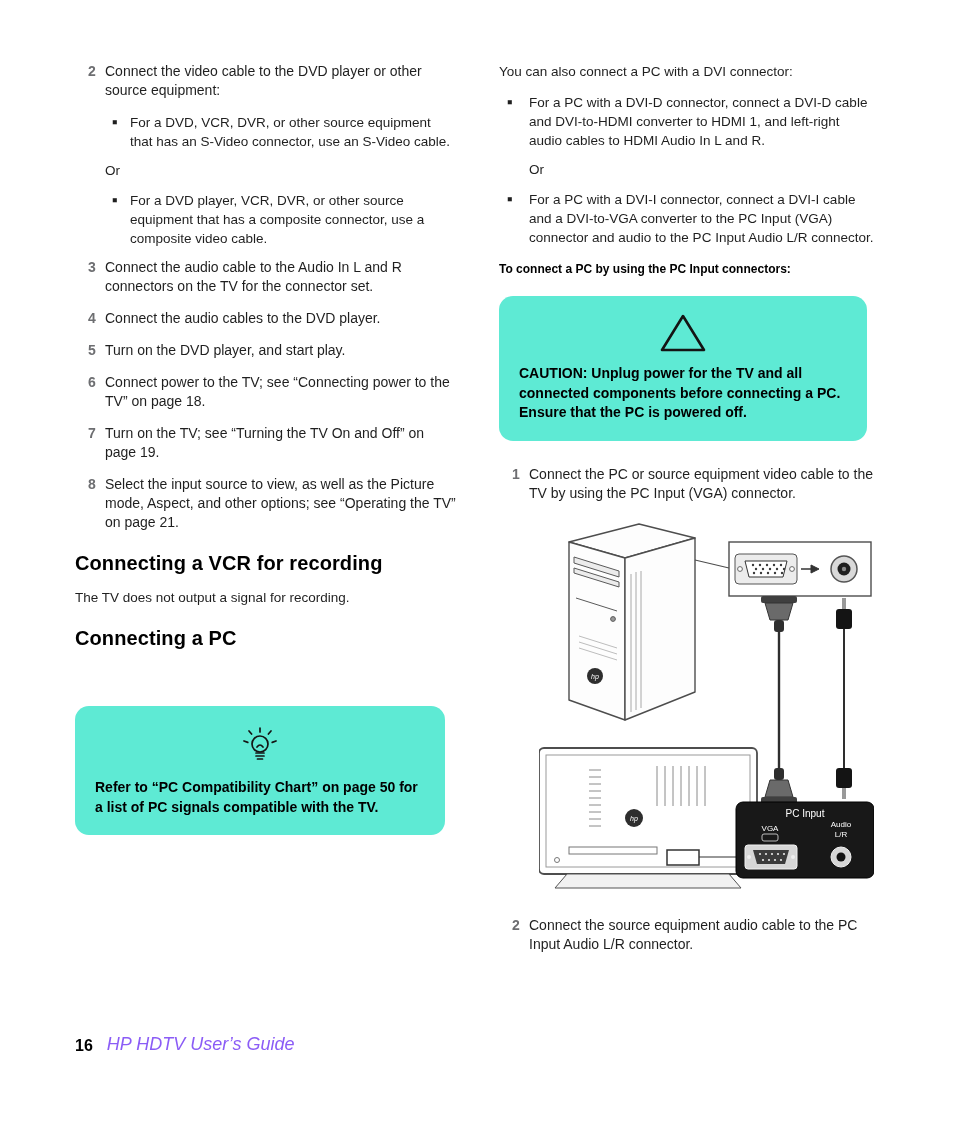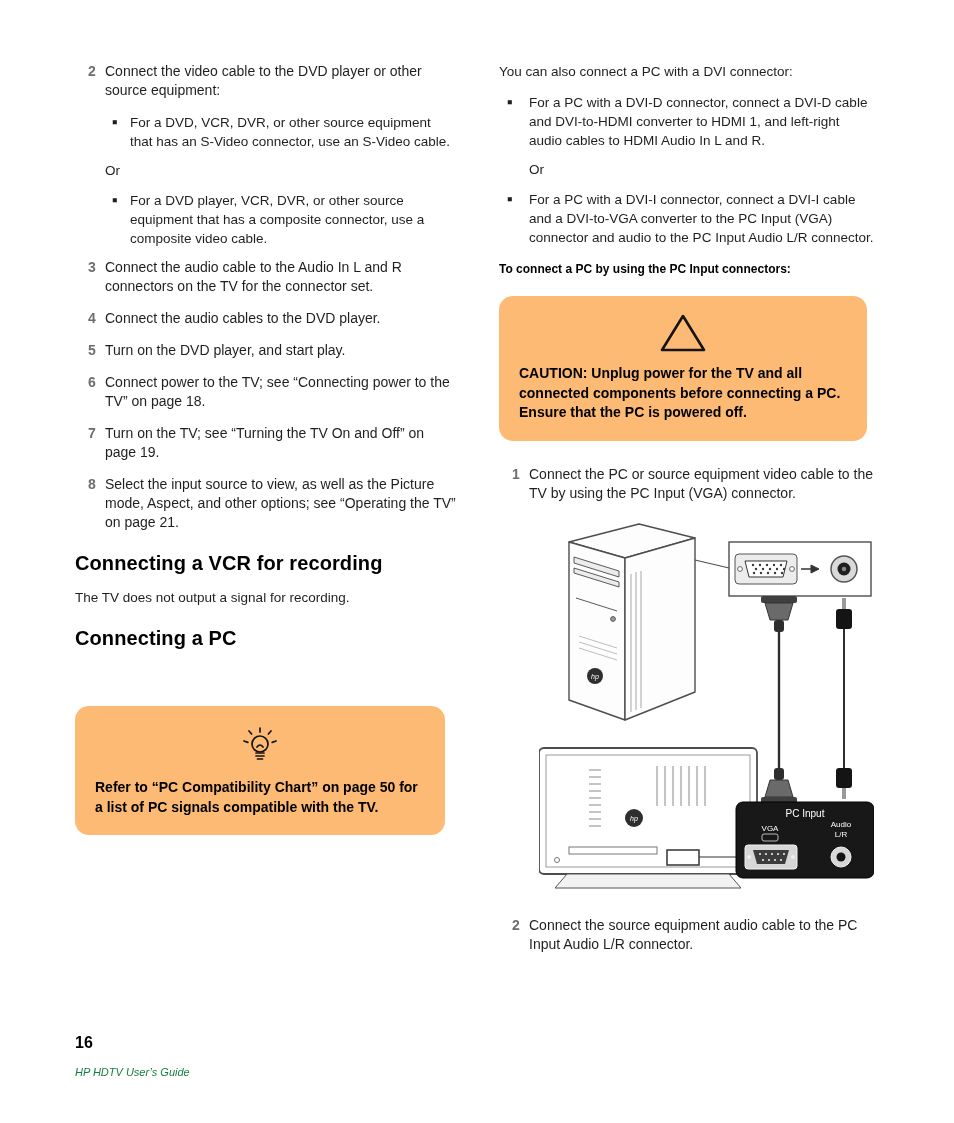--- a/index.html
+++ b/index.html
@@ -24,32 +24,32 @@
   .marker { flex:0 0 22px; font-size:8.5px; line-height:19px; color:#1f1f1f; }
   .left-indent .marker { flex:0 0 18px; }
   .bullet-text { flex:1; font-size:13.5px; line-height:19px; }
 
   .or { font-size:13.5px; line-height:19px; margin:9px 0 11px 30px; }
 
   h2 { font-size:20px; font-weight:700; color:#000; margin:20px 0 13px; letter-spacing:0.1px; }
 
   .subheading { font-weight:700; font-size:12px; line-height:1.4; margin:14px 0 0; color:#000; }
 
-  .note-box { background:#fdba74; border-radius:14px; padding:16px 20px 18px; }
+  .note-box { background:#5eead4; border-radius:14px; padding:16px 20px 18px; }
   .tip-box { margin-top:56px; width:370px; }
   .caution-box { margin-top:18px; width:368px; }
   .note-icon { display:flex; justify-content:center; margin-bottom:10px; }
   .note-text { font-weight:700; font-size:14px; line-height:1.4; color:#000; }
 
   .steps-after-caution { margin-top:24px; }
   .diagram { margin:8px 0 16px 28px;text-align:right; }
 
-  .footer { position:absolute; left:75px; top:1034px; display:flex; align-items:flex-start; gap:14px;flex-direction:column; }
+  .footer { position:absolute; left:75px; top:1034px; display:flex; align-items:flex-end; gap:14px; }
   .page-num { font-weight:700; font-size:16px; color:#000; }
-  .guide-title { font-style:italic; font-size:11px; color:#15803d; }
+  .guide-title { font-style:italic; font-size:18px; color:#8b5cf6; }
 </style>
 </head>
 <body>
 
 <div class="page">
 
   <div class="col col-left">
 
     <div class="step step-first">
       <span class="step-num">2</span>

